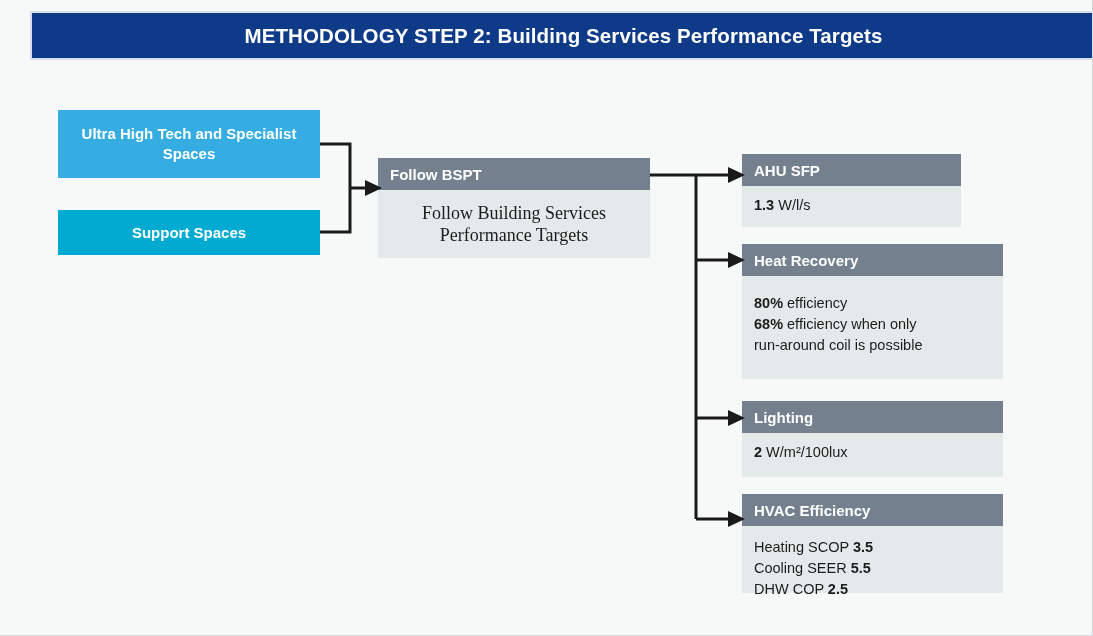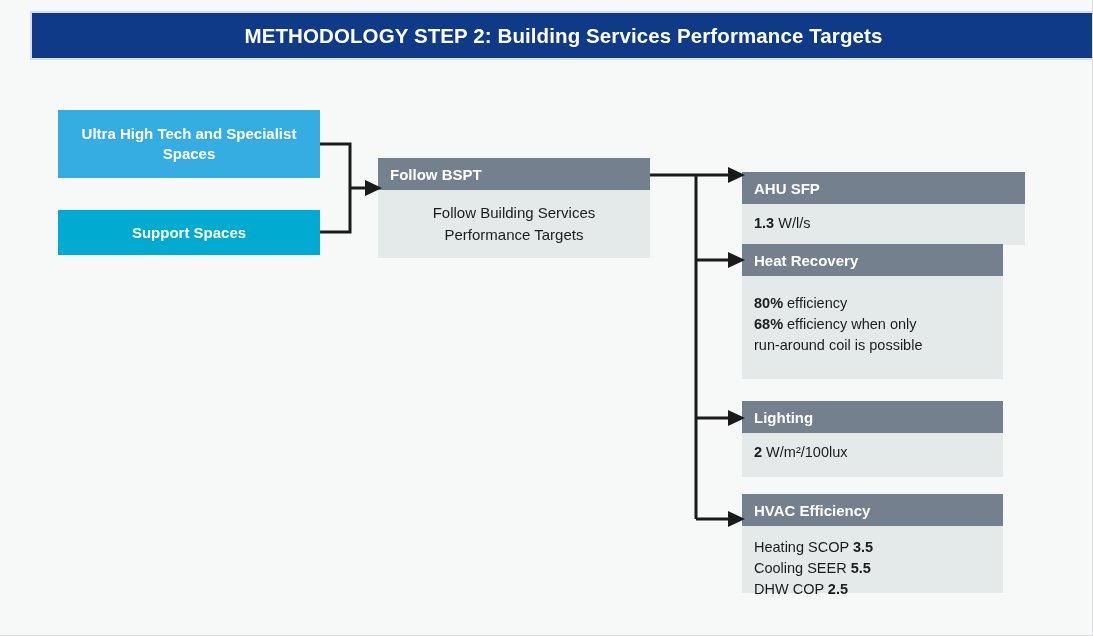--- a/index.html
+++ b/index.html
@@ -78,22 +78,23 @@
     background: #e4eaea;
     color: #1c1c1c;
     font-size: 14.5px;
     line-height: 21px;
     box-sizing: border-box;
     padding: 9px 12px 10px 12px;
   }
   .panel .panel-body.centered {
     text-align: center;
     padding-top: 12px;
-    font-size: 15px;
+    font-size: 18px;
     line-height: 22px;
+    font-family: Liberation Serif, serif;
   }
   .panel .panel-body b { font-weight: bold; }
 
   
   #wires {
     position: absolute;
     left: 0;
     top: 0;
     width: 1093px;
     height: 636px;
@@ -120,21 +121,21 @@
 
   <div class="panel" style="left:378px; top:158px; width:272px;">
     <div class="panel-head">
       <span>Follow BSPT</span>
     </div>
     <div class="panel-body centered" style="height:68px;">
       <span>Follow Building Services Performance Targets</span>
     </div>
   </div>
 
-  <div class="panel" style="left:742px; top:172px; width:283px;">
+  <div class="panel" style="left:742px; top:154px; width:219px;">
     <div class="panel-head">
       <span>AHU SFP</span>
     </div>
     <div class="panel-body" style="height:41px;">
       <div>
         <b>1.3</b><span> W/l/s</span>
       </div>
     </div>
   </div>
 

